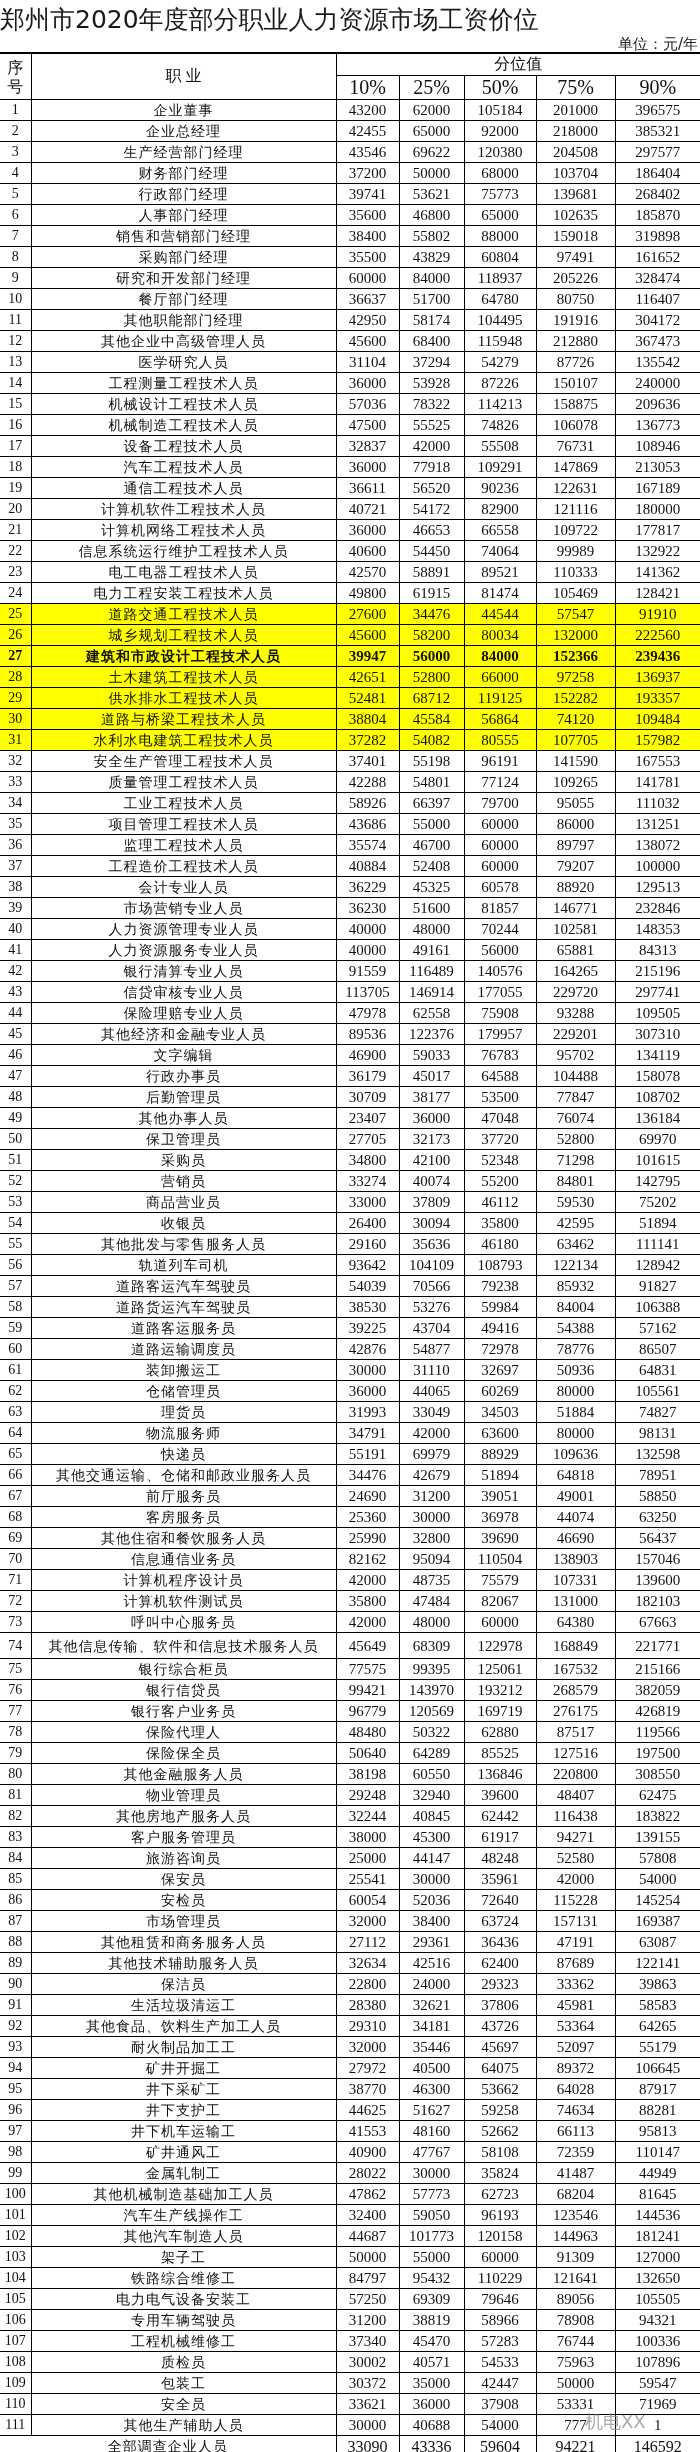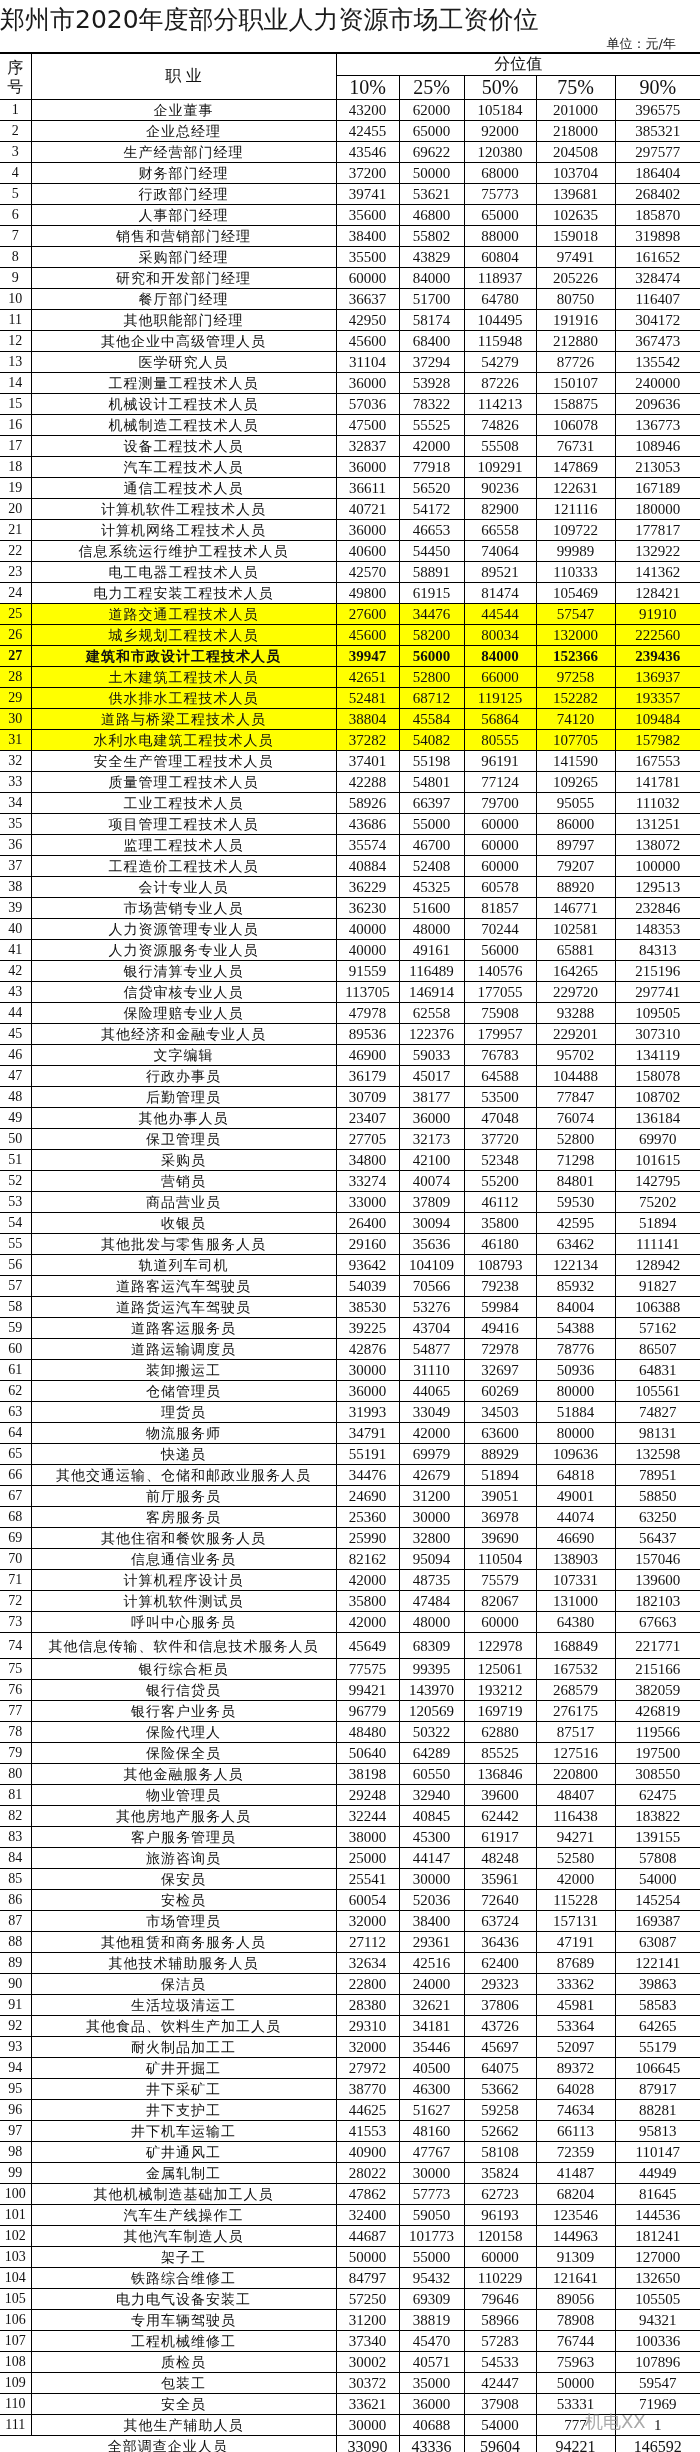--- a/index.html
+++ b/index.html
@@ -1,29 +1,29 @@
 <!DOCTYPE html>
 <html><head>
 <meta charset="utf-8">
 <style>
   html, body { margin: 0; padding: 0; background: #ffffff; }
   body { width: 700px; height: 2452px; overflow: hidden; font-family: "Liberation Serif", "DejaVu Serif", serif; color: #111; }
   .title { height: 37px; line-height: 40px; text-align: left; font-family: "DejaVu Sans", "Liberation Sans", sans-serif; font-size: 25px; letter-spacing: 0px; color: #1a1a1a; }
-  .unit { height: 15px; line-height: 14px; text-align: right; padding-right: 24px; font-size: 13px; font-family: "DejaVu Sans", sans-serif; color: #222; }
+  .unit { height: 15px; line-height: 14px; text-align: right; padding-right: 2px; font-size: 15px; font-family: "DejaVu Sans", sans-serif; color: #222; }
   table { border-collapse: collapse; width: 700px; table-layout: fixed; border-top: 2px solid #000; border-bottom: 3px solid #000; }
   col.c-no { width: 31px; }
   col.c-job { width: 305px; }
   col.c-p10 { width: 63px; }
   col.c-p25 { width: 65px; }
   col.c-p50 { width: 72px; }
   col.c-p75 { width: 79px; }
   col.c-p90 { width: 85px; }
   th, td { border: 1px solid #000; padding: 0; text-align: center; white-space: nowrap; overflow: hidden; }
   th { font-weight: normal; font-size: 15px; }
-  thead th.h-no, thead th.h-job, thead th.h-group { font-family: Liberation Sans, sans-serif; font-size: 16px; }
+  thead th.h-no, thead th.h-job, thead th.h-group { font-family: Liberation Serif, serif; font-size: 16px; }
   thead tr.r1 th { height: 20px; }
   thead tr.r2 th { height: 21px; font-size: 20px; }
   tbody td { height: 20px; font-size: 15px; line-height: 20px; }
   td.no { font-size: 14px; }
   td.job { font-family: "DejaVu Sans", sans-serif; font-size: 14px; letter-spacing: 1px; }
   tr.tall td { height: 25px; }
   tr.hl td { background: #ffff00; }
   tr.bold td { font-weight: bold; }
   tr.total td { height: 21px; }
   tr.total td.job { border-left: none; }

